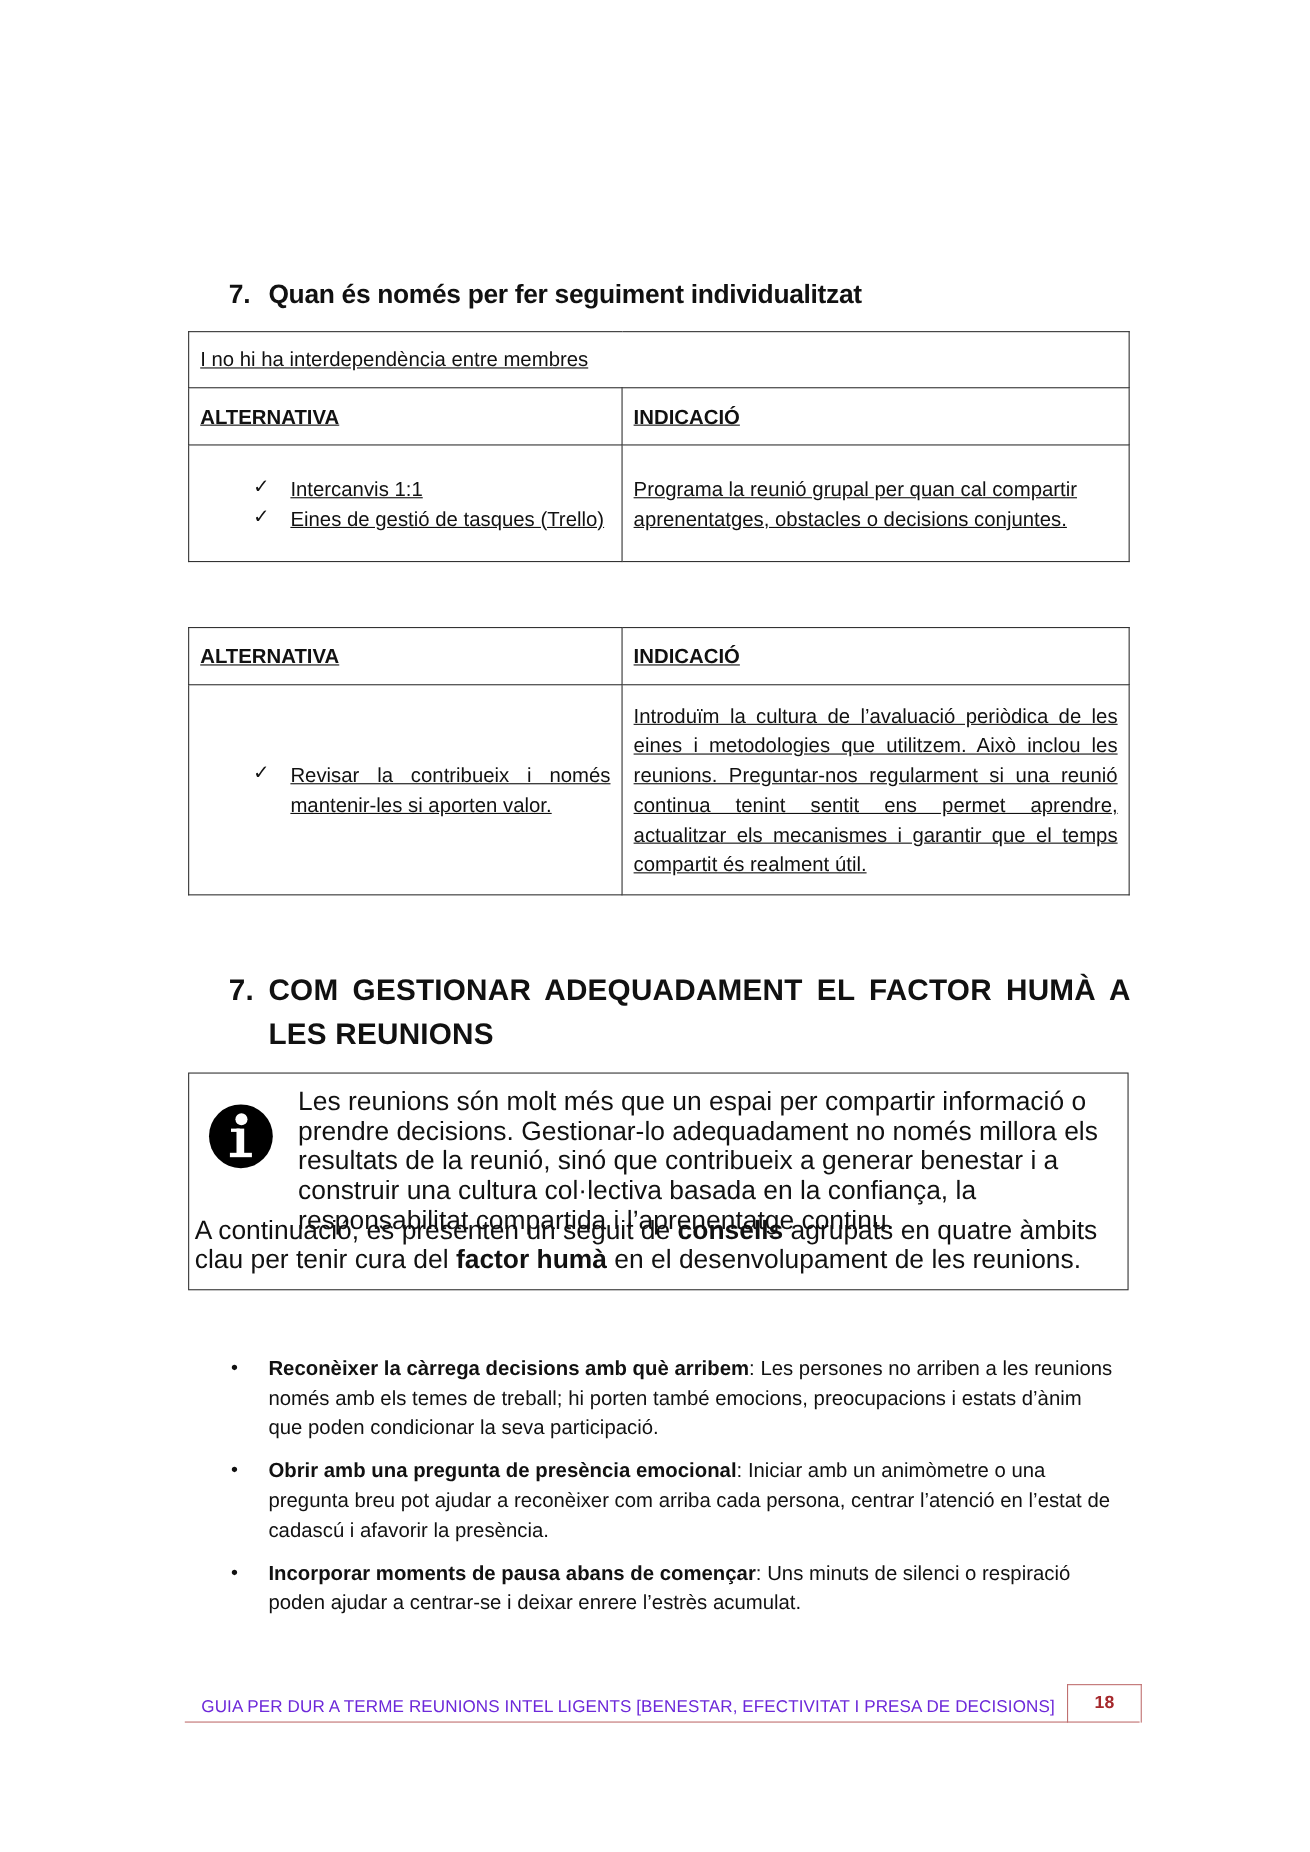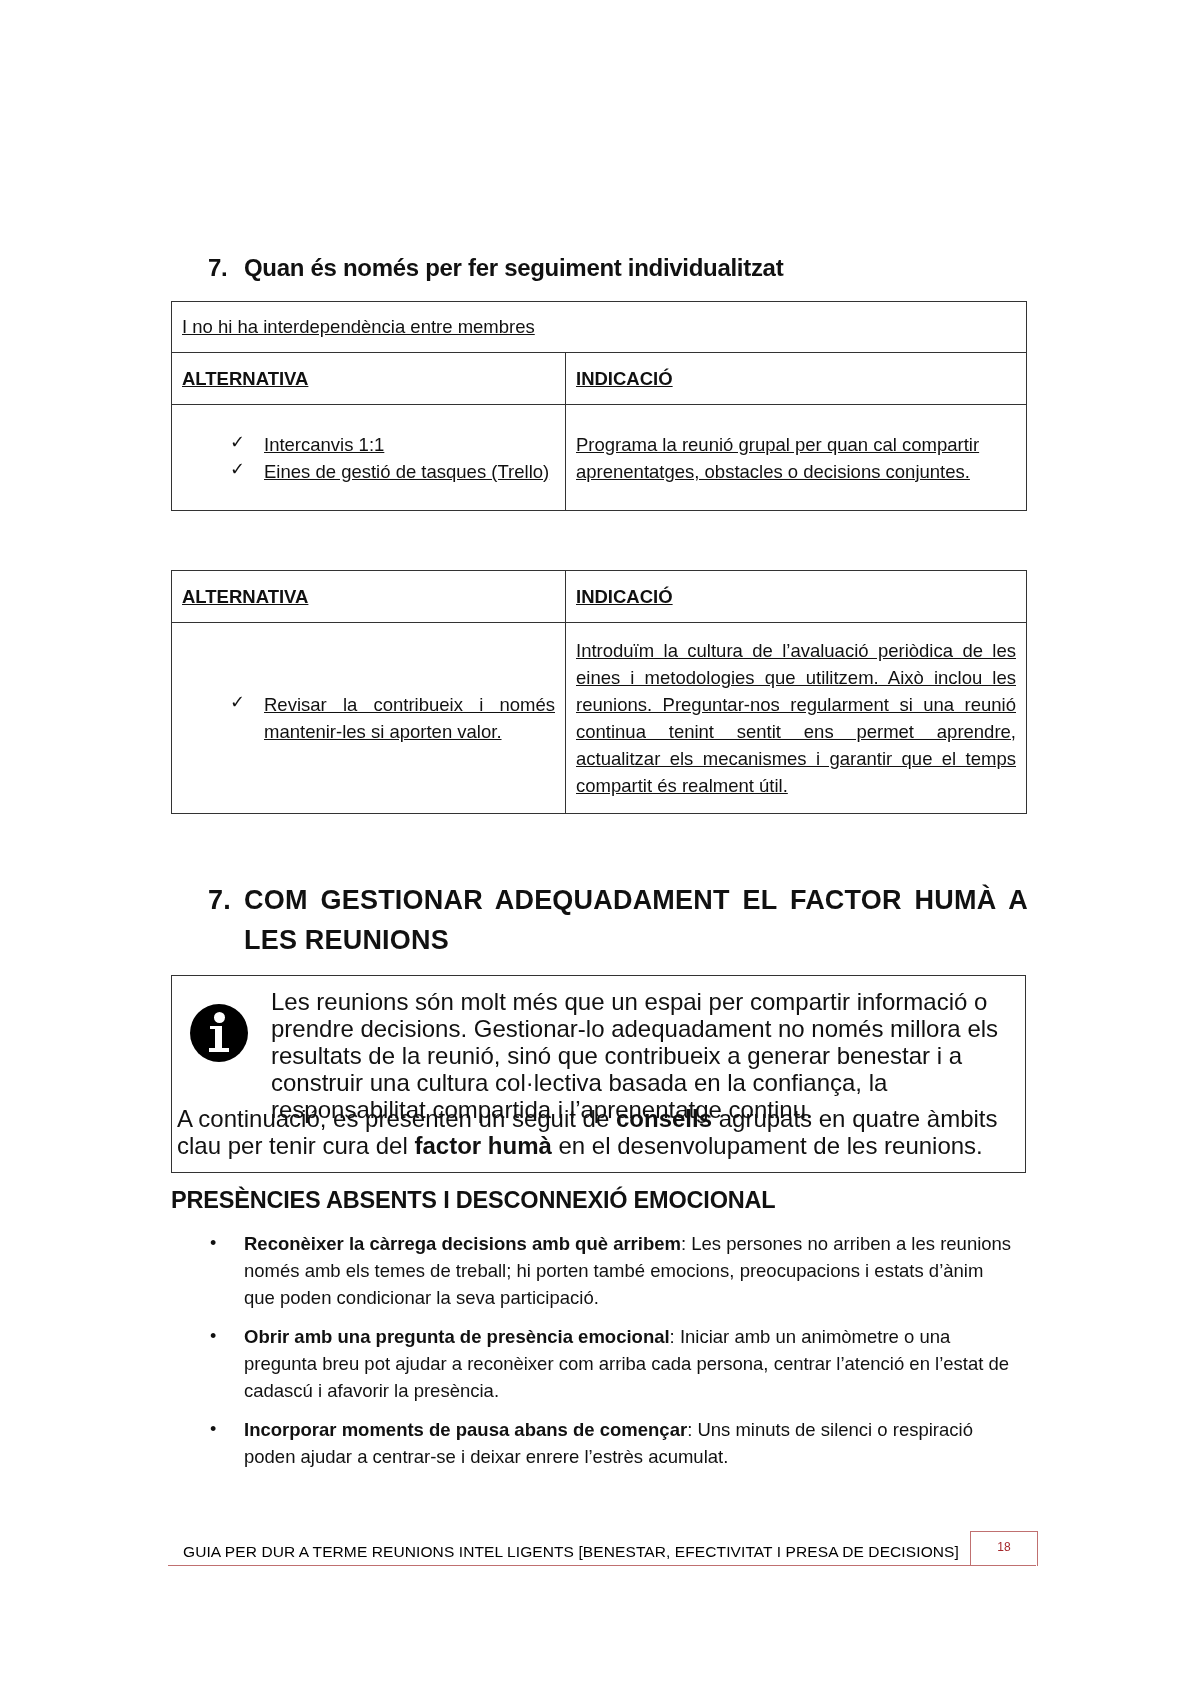--- a/index.html
+++ b/index.html
@@ -30,24 +30,24 @@
   .info-icon .serif { position: absolute; left: 20px; top: 22px; width: 8px; height: 3px; background: #fff; }
   .info-p1 { position: absolute; left: 99px; top: 12px; width: 745px; }
   .info-p2 { position: absolute; left: 5px; top: 129px; width: 835px; }
 
   .h-sec { position: absolute; left: 171px; top: 1187px; font-weight: bold; font-size: 23.5px; letter-spacing: -0.2px; }
 
   .bullets { position: absolute; left: 208px; top: 1230px; width: 810px; margin: 0; padding: 0; list-style: none; font-size: 18.5px; line-height: 27px; }
   .bullets li { position: relative; padding-left: 36px; margin-bottom: 12px; }
   .bullets li .dot { position: absolute; left: 2px; top: 0; font-size: 18px; }
 
-  .footer-text { position: absolute; left: 183px; top: 1543px; font-size: 15.5px; letter-spacing: 0.1px; color: #000000; }
+  .footer-text { position: absolute; left: 183px; top: 1543px; font-size: 15.5px; letter-spacing: 0.1px; color: #6d28d9; }
   .footer-line { position: absolute; left: 168px; top: 1565px; width: 868px; height: 1px; background: #c07070; }
   .page-box { position: absolute; left: 970px; top: 1531px; width: 66px; height: 34px; border: 1px solid #c07070; border-bottom: none; }
-  .page-num { position: absolute; left: 0; top: 8px; width: 66px; text-align: center; font-weight: normal; font-size: 12px; color: #a5282c; }
+  .page-num { position: absolute; left: 0; top: 8px; width: 66px; text-align: center; font-weight: bold; font-size: 16px; color: #a5282c; }
 </style>
 </head>
 <body>
 
 <div class="page">
 
   <div class="h-sub" style="top:254px;">
     <span class="num">7.</span><span>Quan és només per fer seguiment individualitzat</span>
   </div>
   <table class="box" style="top:301px;">
@@ -97,21 +97,20 @@
     <div class="info-icon">
       <span class="dot"></span>
         <span class="serif"></span>
         <span class="stem"></span>
         <span class="base"></span>
     </div>
     <div class="info-p1">Les reunions són molt més que un espai per compartir informació o prendre decisions. Gestionar-lo adequadament no només millora els resultats de la reunió, sinó que contribueix a generar benestar i a construir una cultura col·lectiva basada en la confiança, la responsabilitat compartida i l’aprenentatge continu.</div>
     <div class="info-p2"><span>A continuació, es presenten un seguit de </span><b>consells</b><span> agrupats en quatre àmbits clau per tenir cura del </span><b>factor humà</b><span> en el desenvolupament de les reunions.</span></div>
   </div>
 
-  <div class="h-sec">PRESÈNCIES ABSENTS I DESCONNEXIÓ EMOCIONAL</div>
   <ul class="bullets">
     <li><span class="dot">•</span><b>Reconèixer la càrrega decisions amb què arribem</b><span>: Les persones no arriben a les reunions només amb els temes de treball; hi porten també emocions, preocupacions i estats d’ànim que poden condicionar la seva participació.</span></li>
     <li><span class="dot">•</span><b>Obrir amb una pregunta de presència emocional</b><span>: Iniciar amb un animòmetre o una pregunta breu pot ajudar a reconèixer com arriba cada persona, centrar l’atenció en l’estat de cadascú i afavorir la presència.</span></li>
     <li><span class="dot">•</span><b>Incorporar moments de pausa abans de començar</b><span>: Uns minuts de silenci o respiració poden ajudar a centrar-se i deixar enrere l’estrès acumulat.</span></li>
   </ul>
 
   <div class="footer-text">GUIA PER DUR A TERME REUNIONS INTEL LIGENTS [BENESTAR, EFECTIVITAT I PRESA DE DECISIONS]</div>
   <div class="footer-line"></div>
   <div class="page-box">
     <div class="page-num">18</div>

